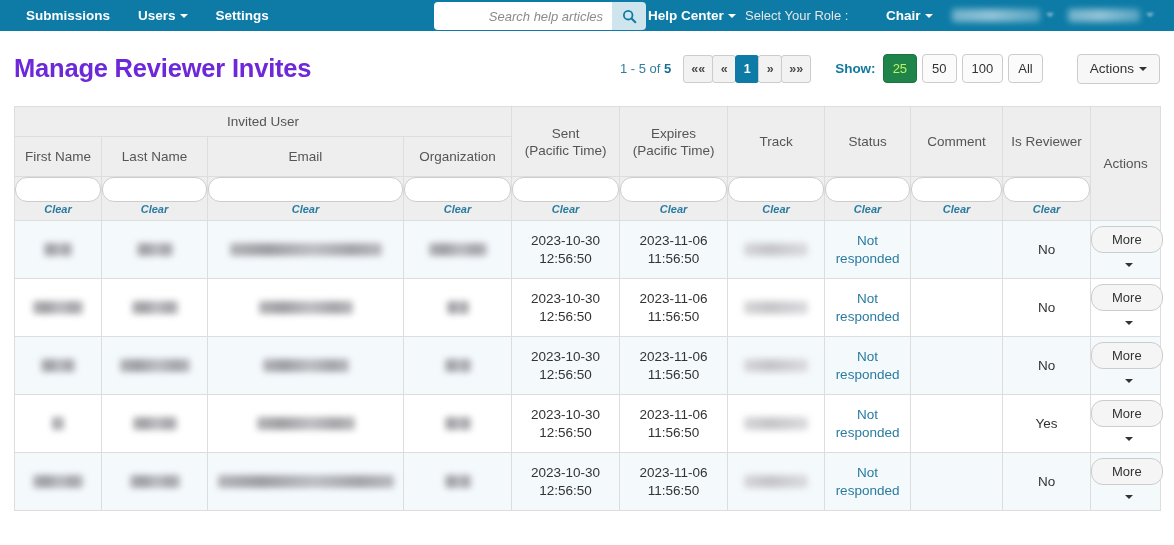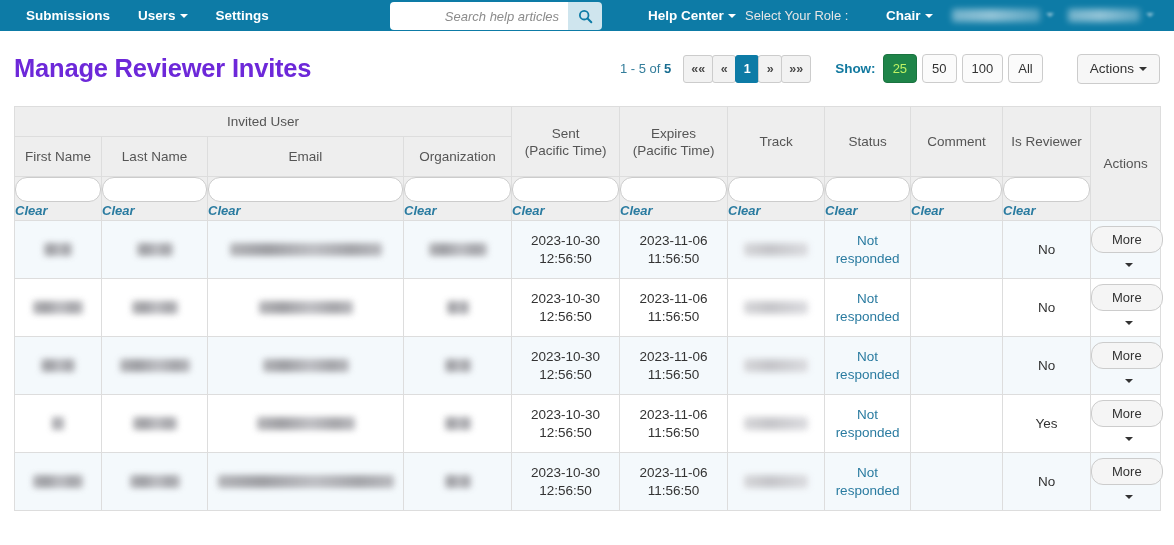--- a/index.html
+++ b/index.html
@@ -51,20 +51,21 @@
     border: none;
     border-radius: 4px 0 0 4px;
     background: #ffffff;
     padding: 0 9px;
     font-family: "Liberation Sans", sans-serif;
     font-size: 13px;
     font-style: italic;
     color: #777;
     text-align: right;
     outline: none;
+    margin-left: 44px;
   }
   .search-input::placeholder { color: #8b8b8b; font-style: italic; }
   .search-btn {
     width: 34px; height: 28px;
     border: none;
     border-radius: 0 4px 4px 0;
     background: #cfe5ee;
     color: #0d7ba6;
     cursor: pointer;
     display: flex;
@@ -232,23 +233,23 @@
     border: 1px solid #cccccc;
     border-radius: 12px;
     background: #ffffff;
     outline: none;
     font-family: "Liberation Sans", sans-serif;
     font-size: 12px;
     padding: 0 8px;
   }
   .clearlink {
     display: block;
-    text-align: left;
+    text-align: center;
     color: #2a7ba0;
-    font-size: 13px;
+    font-size: 11px;
     font-style: italic;
     font-weight: bold;
     margin-top: 1px;
     cursor: pointer;
     text-decoration: none;
   }
   tbody td {
     height: 58px;
     text-align: center;
     vertical-align: middle;

